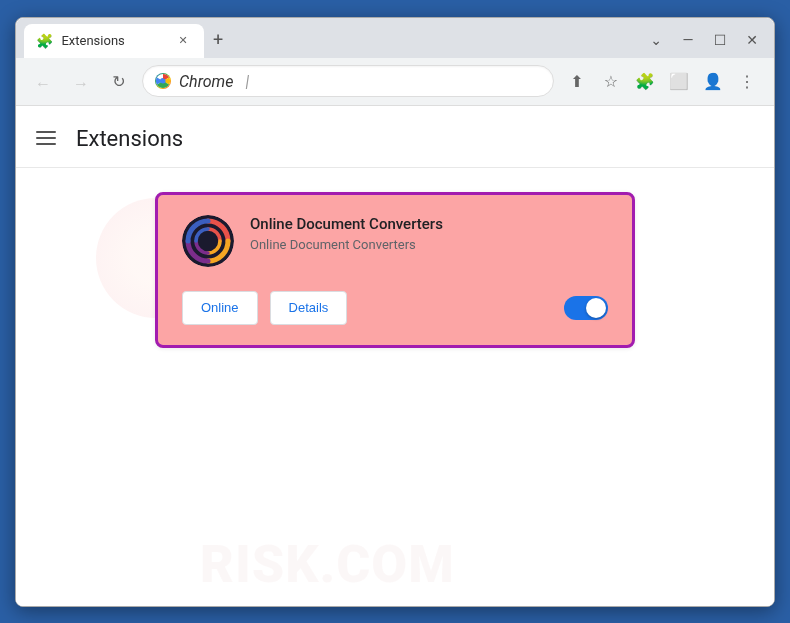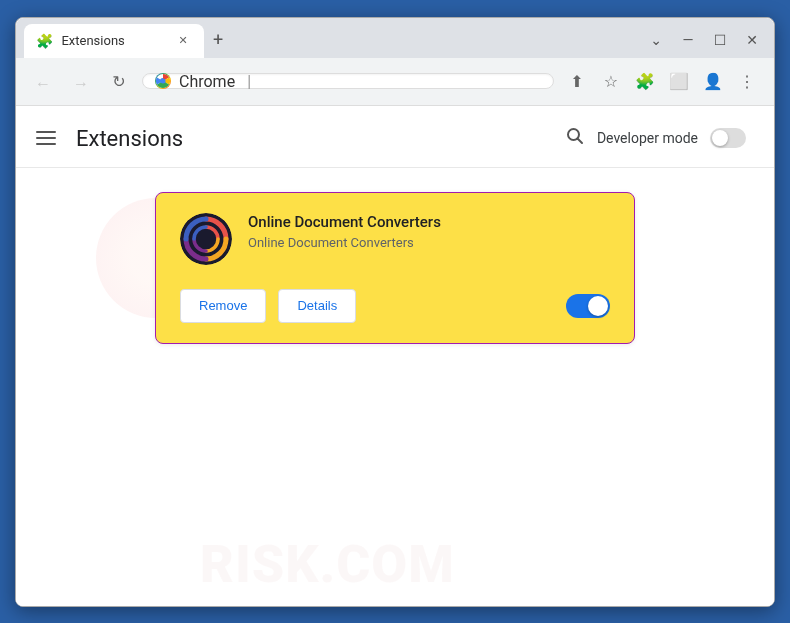--- a/index.html
+++ b/index.html
@@ -127,29 +127,30 @@
       cursor: pointer;
     }
 
     .nav-btn.disabled {
       color: #ccc;
       cursor: default;
     }
 
     .address-bar {
       flex: 1;
-      height: 16px;
+      height: 32px;
       background: #fff;
       border-radius: 16px;
       border: 1px solid #ddd;
       display: flex;
       align-items: center;
       padding: 0 12px;
       gap: 8px;
       box-shadow: inset 0 1px 2px rgba(0,0,0,0.05);
+      font-style: italic;
     }
 
     .address-favicon {
       width: 16px;
       height: 16px;
       border-radius: 50%;
       background: linear-gradient(135deg, #4285f4, #34a853, #fbbc05, #ea4335);
       display: flex;
       align-items: center;
       justify-content: center;
@@ -286,22 +287,22 @@
       border-radius: 50%;
       background: radial-gradient(circle, #f97 30%, #e55 70%);
       opacity: 0.07;
       position: absolute;
       top: 30px;
       left: 80px;
     }
 
     
     .extension-card {
-      background: #fde047;
-      border: 1px solid #a21caf;
+      background: #fca5a5;
+      border: 3px solid #a21caf;
       border-radius: 8px;
       padding: 20px 24px;
       margin: 24px auto;
       width: 480px;
       box-shadow: 0 1px 4px rgba(0,0,0,0.08);
       position: relative;
       z-index: 2;
     }
 
     .extension-card-top {
@@ -436,32 +437,20 @@
 
     <div class="page-header">
       <div class="page-header-left">
         <div class="menu-icon">
           <div class="menu-line"></div>
           <div class="menu-line"></div>
           <div class="menu-line"></div>
         </div>
         <h1 class="page-title">Extensions</h1>
       </div>
-      <div class="page-header-right">
-        <div class="search-icon-btn">
-          <svg width="20" height="20" viewBox="0 0 20 20" fill="none">
-            <circle cx="8.5" cy="8.5" r="5.5" stroke="#555" stroke-width="2"></circle>
-            <line x1="12.5" y1="12.5" x2="17" y2="17" stroke="#555" stroke-width="2" stroke-linecap="round"></line>
-          </svg>
-        </div>
-        <span class="developer-mode-label">Developer mode</span>
-        <div class="toggle-switch">
-          <div class="knob"></div>
-        </div>
-      </div>
     </div>
 
     <div class="page-body">
 
       <div class="watermark-icon"></div>
 
       <div style="position:absolute; top:10px; left:50%; transform:translateX(-50%); opacity:0.06; z-index:1; pointer-events:none;">
         <svg width="300" height="120" viewBox="0 0 300 120">
           <text x="10" y="90" font-size="90" font-weight="900" fill="#888" letter-spacing="-3">PTC</text>
         </svg>
@@ -489,21 +478,21 @@
               <path d="M26 38 A12 12 0 0 1 14 26" stroke="#7b2d8b" stroke-width="3.5" fill="none" stroke-linecap="round"></path>
               <path d="M14 26 A12 12 0 0 1 26 14" stroke="#3b5fc0" stroke-width="3.5" fill="none" stroke-linecap="round"></path>
             </svg>
           </div>
           <div class="extension-info">
             <div class="extension-name">Online Document Converters</div>
             <div class="extension-desc">Online Document Converters</div>
           </div>
         </div>
         <div class="extension-card-bottom">
-          <button class="ext-btn">Remove</button>
+          <button class="ext-btn">Online</button>
           <button class="ext-btn">Details</button>
           <div class="ext-toggle-on">
             <div class="knob"></div>
           </div>
         </div>
       </div>
     </div>
   </div>
 </div>
 

